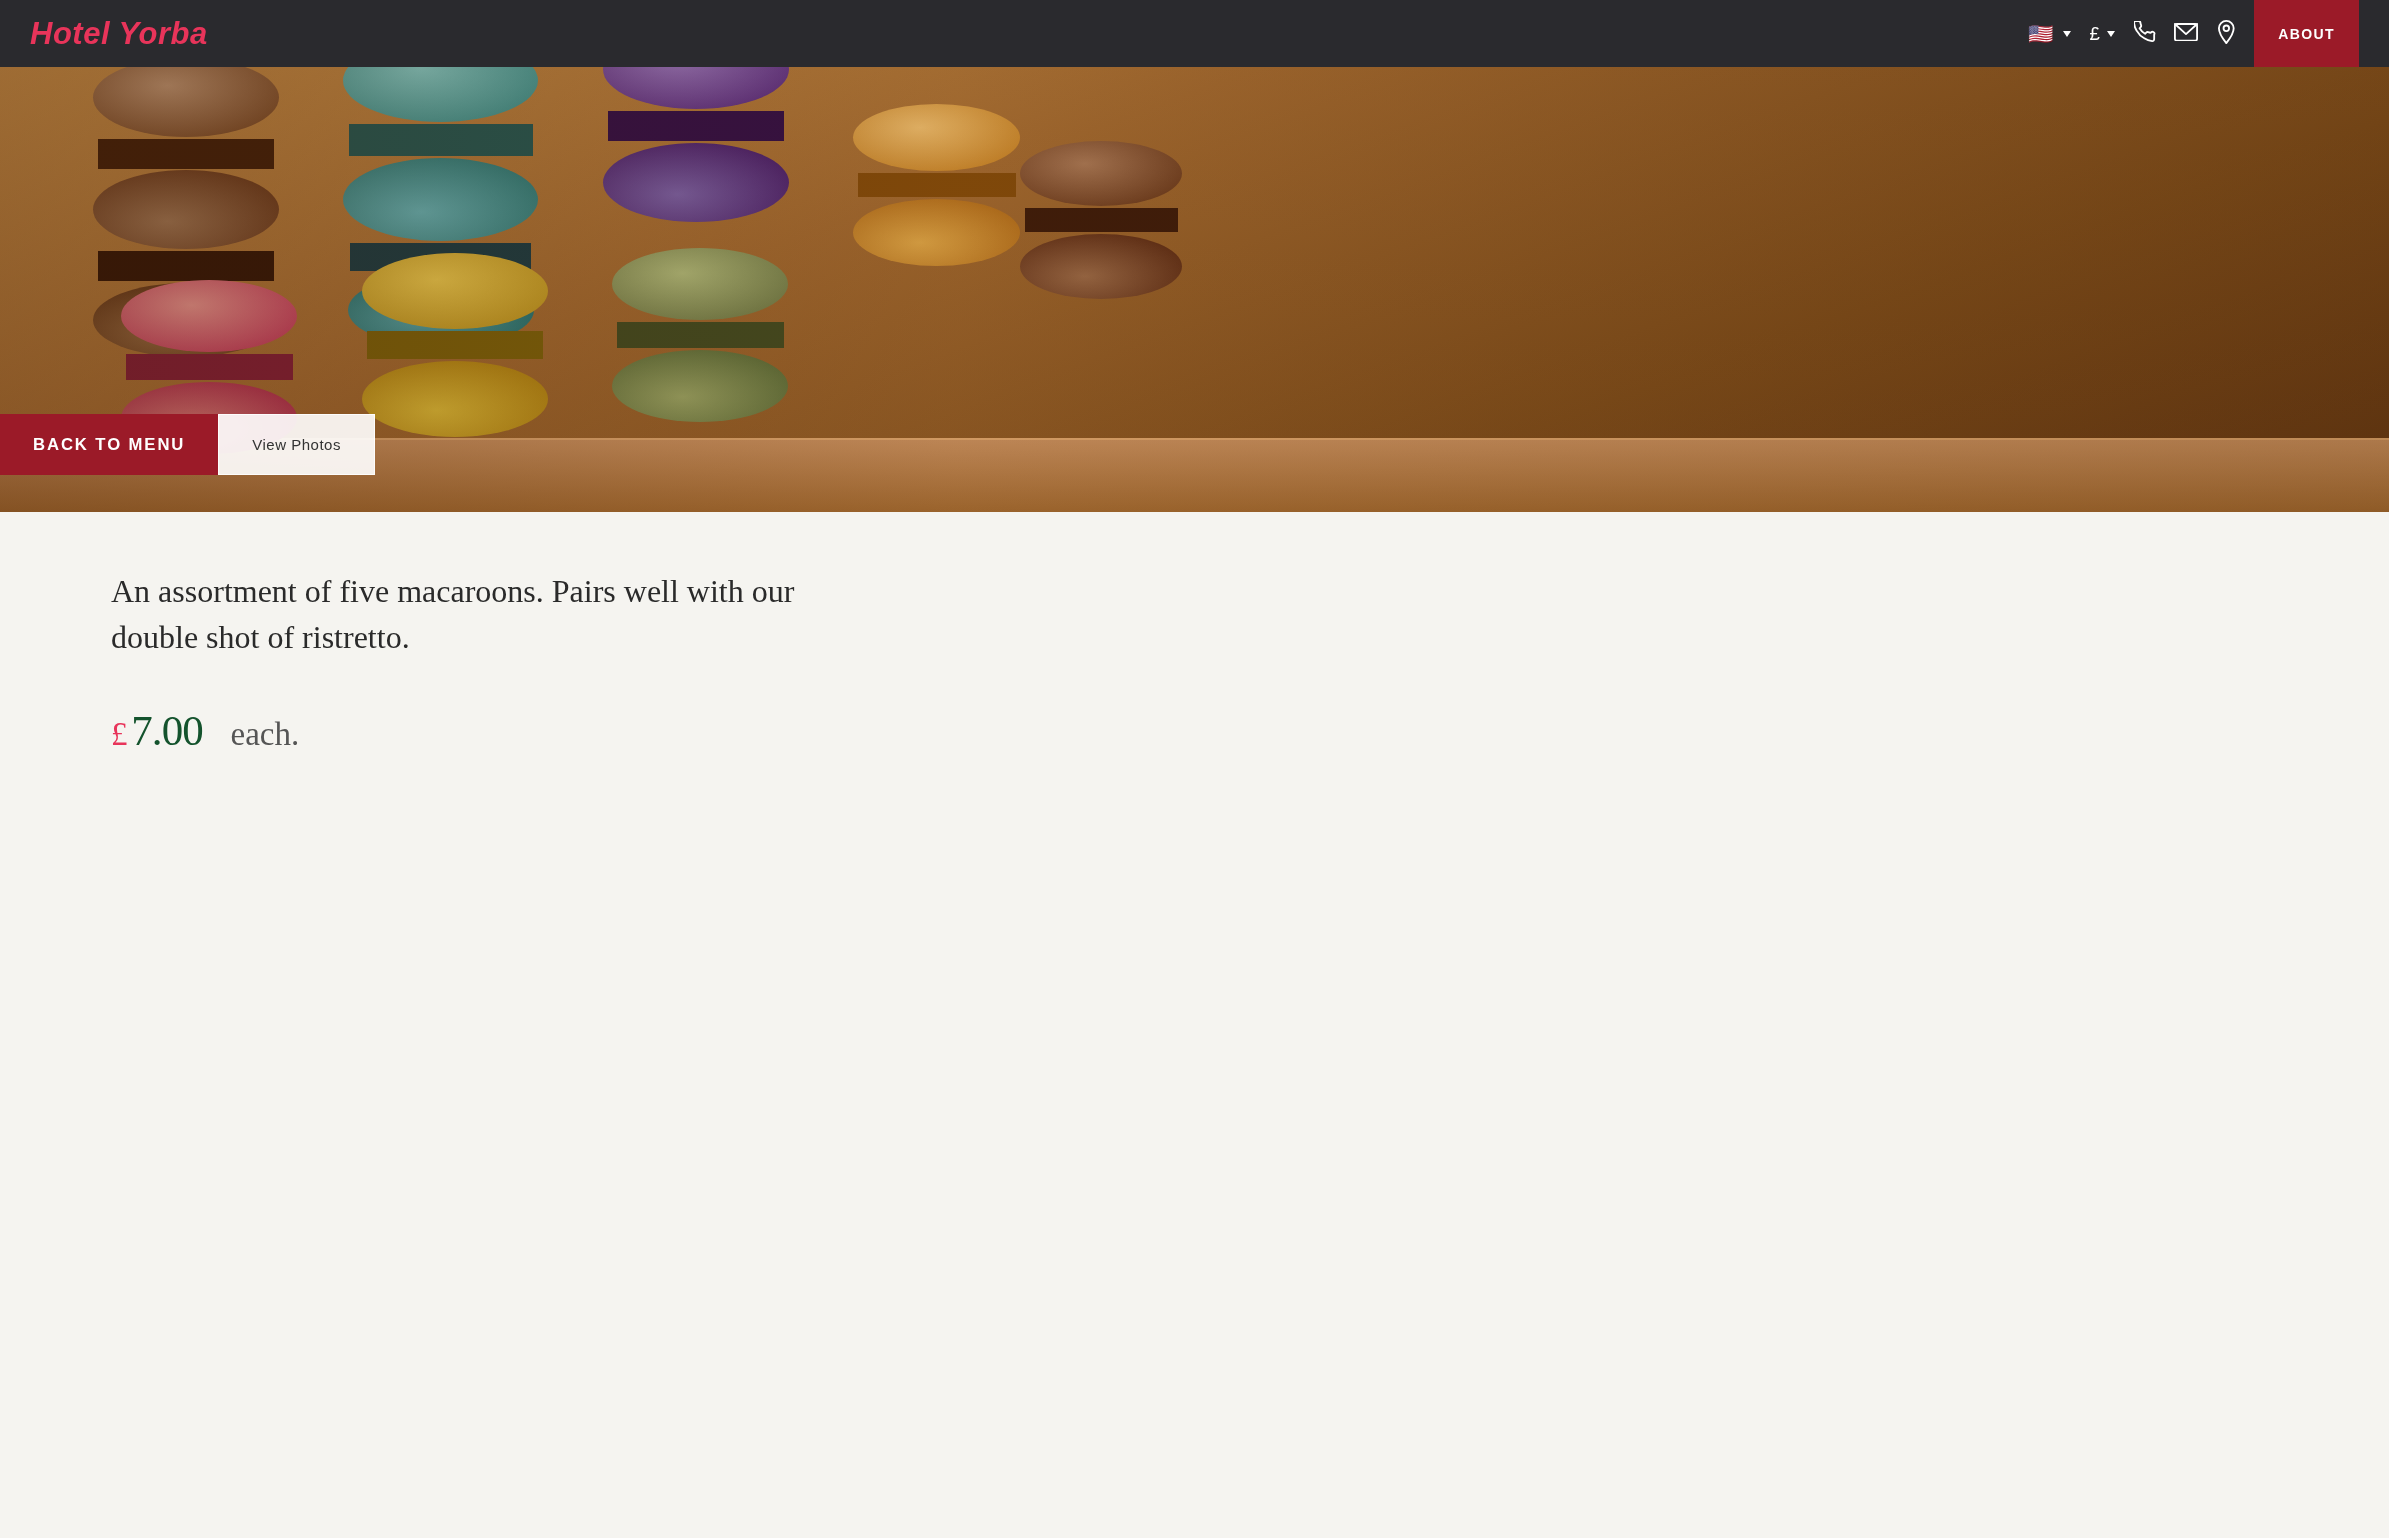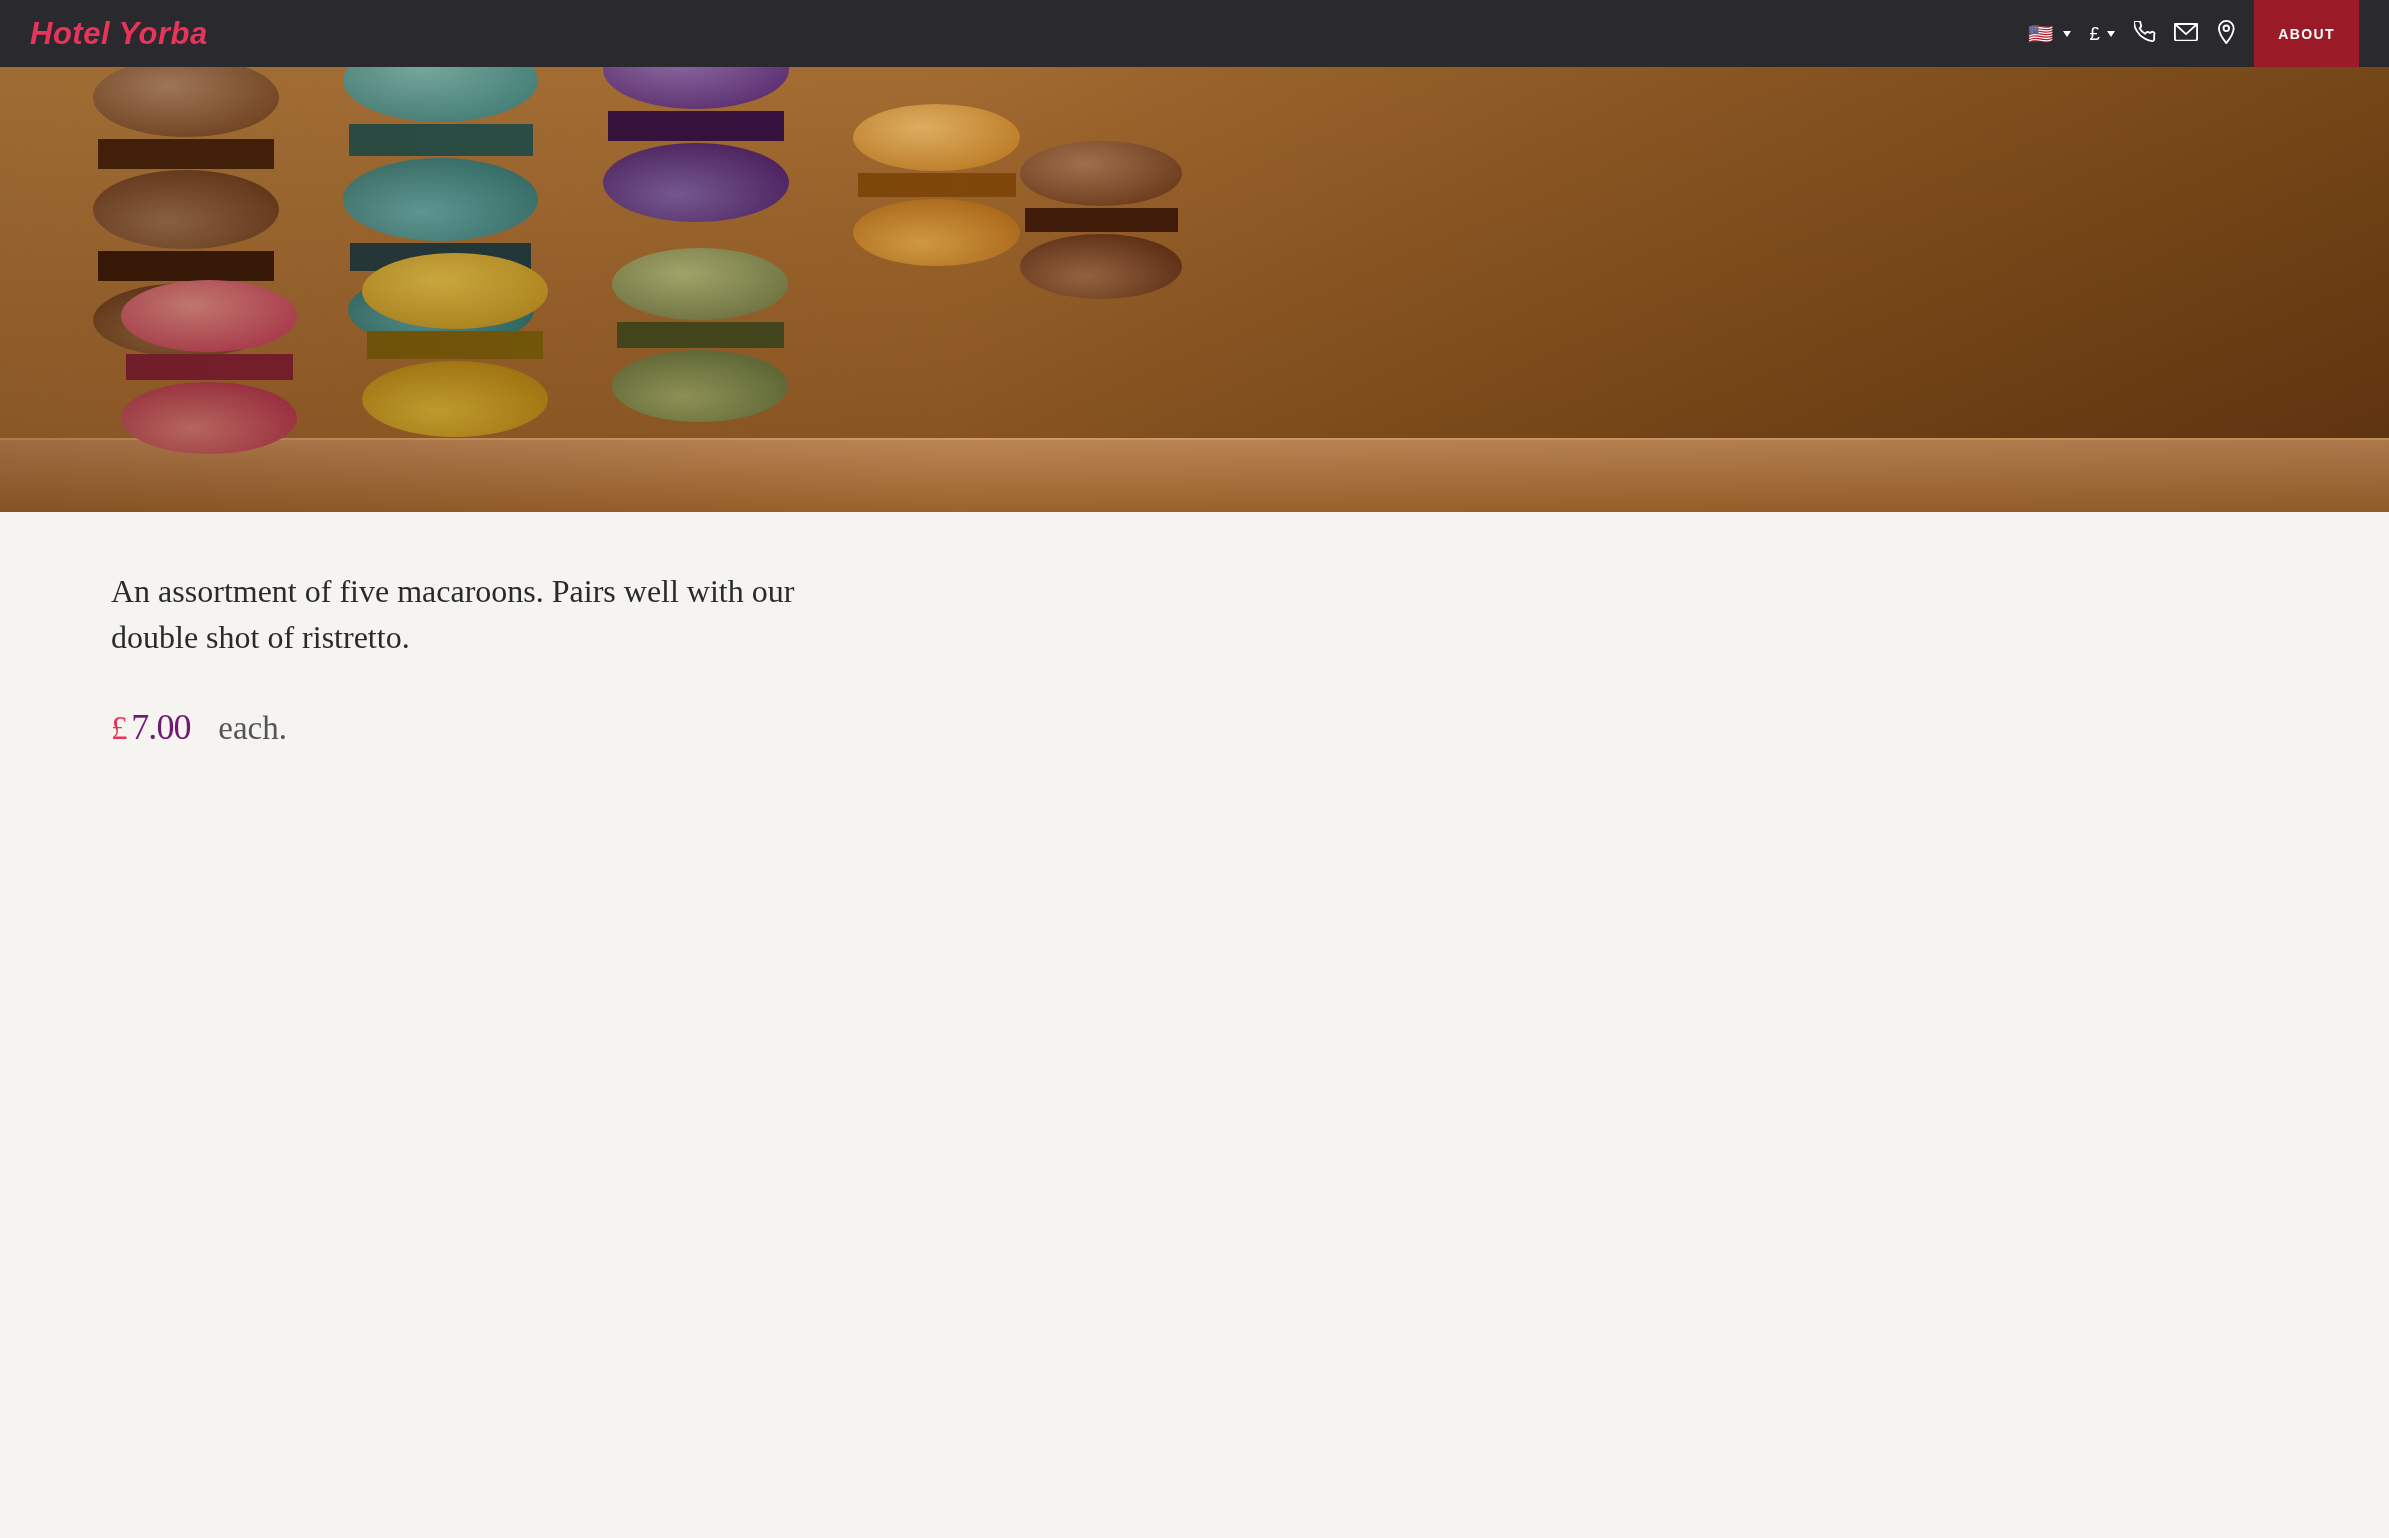--- a/index.html
+++ b/index.html
@@ -165,22 +165,22 @@
 
     .price-currency {
       font-family: Georgia, serif;
       font-size: 33px;
       color: #e8345a;
       font-weight: 400;
     }
 
     .price-amount {
       font-family: Georgia, serif;
-      font-size: 36px;
-      color: #701a75;
+      font-size: 43px;
+      color: #14532d;
       font-weight: 400;
       letter-spacing: -0.9px;
     }
 
     .price-unit {
       font-family: Georgia, serif;
       font-size: 33px;
       color: #555;
       font-weight: 400;
       margin-left: 24px;
@@ -292,20 +292,24 @@
 
     <div style="position:absolute;left:1020px;top:74px;display:flex;flex-direction:column;align-items:center;">
       <div style="width:162px;height:65px;background:radial-gradient(ellipse at 40% 35%,#a87858,#5a2a10);border-radius:50%;"></div>
       <div style="width:153px;height:24px;background:#351508;margin:1.9px 0;"></div>
       <div style="width:162px;height:65px;background:radial-gradient(ellipse at 40% 65%,#986848,#4a1a08);border-radius:50%;"></div>
     </div>
 
     <div style="position:absolute;inset:0;background:linear-gradient(to right, rgba(80,40,10,0.35) 0%, rgba(120,70,20,0.15) 40%, rgba(90,50,10,0.25) 100%);pointer-events:none;"></div>
   </div>
 
+  <div class="hero-buttons">
+    <button class="btn-back-menu">BACK TO MENU</button>
+    <button class="btn-view-photos">View Photos</button>
+  </div>
 </div>
 
 <div class="content">
   <p class="item-description">An assortment of five macaroons. Pairs well with our double shot of ristretto.</p>
   <div class="item-price">
     <span class="price-currency">£</span>
     <span class="price-amount">7.00</span>
     <span class="price-unit">each.</span>
   </div>
 </div>

